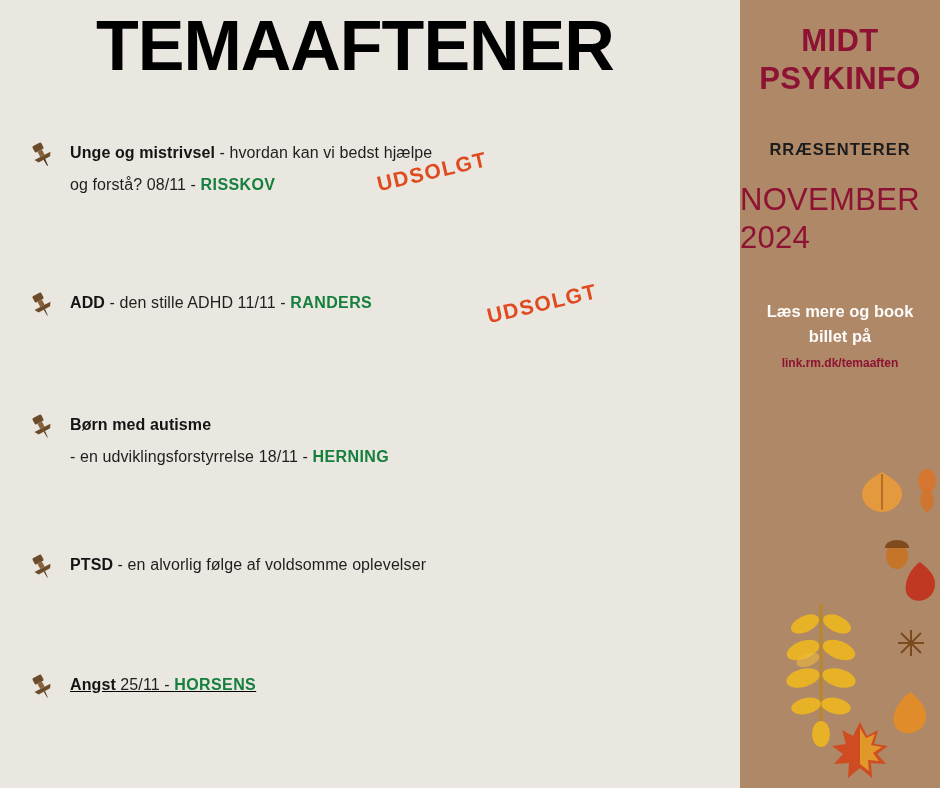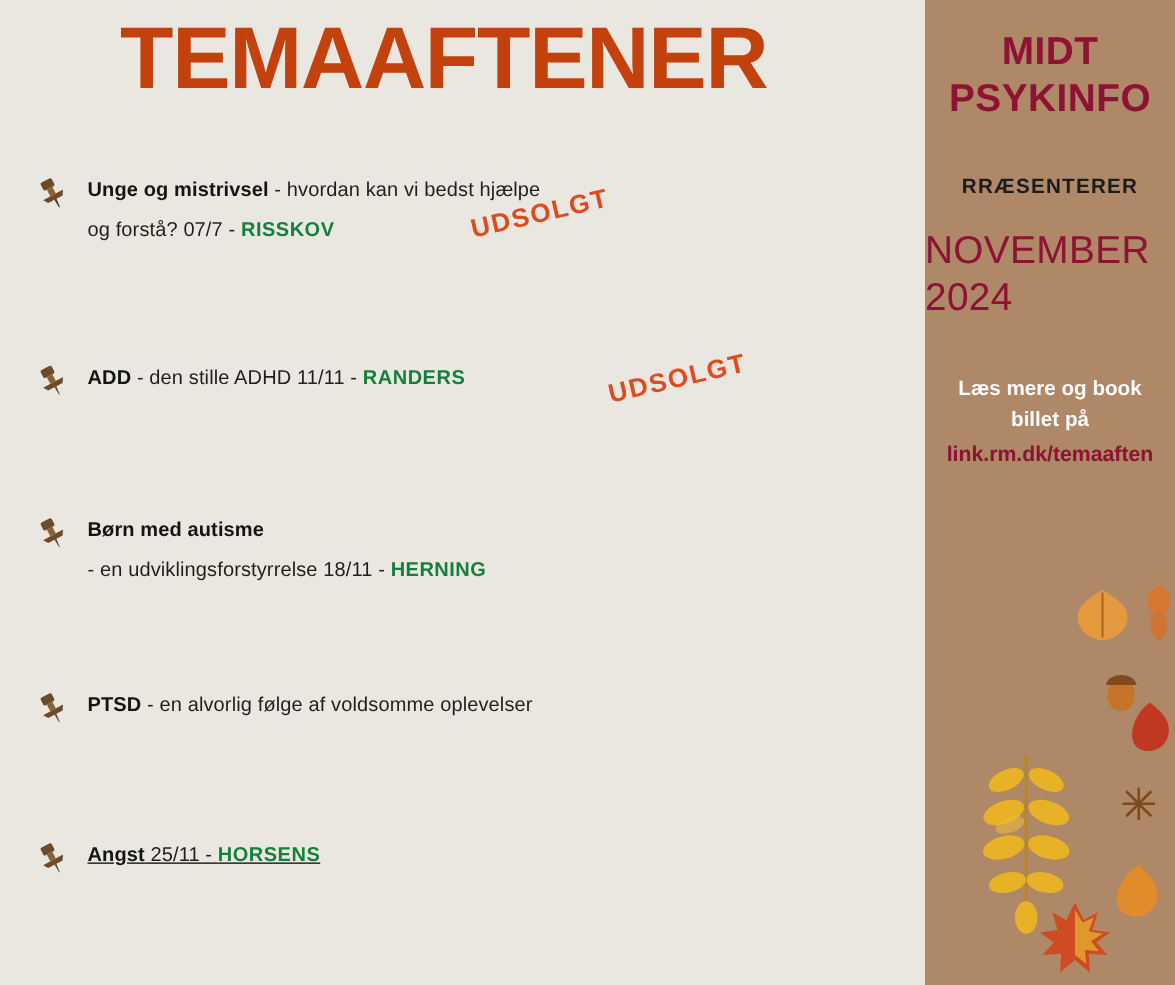--- a/index.html
+++ b/index.html
@@ -28,21 +28,21 @@
     box-sizing: border-box;
     padding: 0;
   }
   .main-title {
     position: absolute;
     left: 96px;
     top: 6px;
     font-size: 70px;
     font-weight: bold;
     letter-spacing: -1px;
-    color: #c2410c;
+    color: #000000;
     font-family: "Liberation Sans", sans-serif;
   }
   .events {
     position: absolute;
     top: 138px;
     left: 0;
     width: 740px;
   }
   .event {
     position: relative;
@@ -135,21 +135,21 @@
     color: #fdfcfb;
     font-size: 16.5px;
     font-weight: bold;
     line-height: 25px;
     padding: 0 8px;
   }
   .booking .url {
     color: #8d1233;
     display: block;
     margin-top: 2px;
-    font-size: 17px;
+    font-size: 12px;
   }
   .leaf {
     position: absolute;
   }
 </style>
 </head>
 <body>
 
 <div class="poster">
 
@@ -168,21 +168,21 @@
               <path d="M5 14 h18 l-2.5 4 h-13 Z" fill="#6b4b2a"></path>
               <path d="M13.2 18 h1.6 l-0.6 7 h-0.5 Z" fill="#4a3venom"></path>
               <path d="M13.2 18 h1.6 l-0.6 7 h-0.5 Z" fill="#5a3f22"></path>
             </g>
           </svg>
         </span>
         <div class="line">
           <span class="bold">Unge og mistrivsel</span><span> - hvordan kan vi bedst hjælpe</span>
         </div>
         <div class="line second">
-          <span>og forstå? 07/7 - </span><span class="place">RISSKOV</span>
+          <span>og forstå? 08/11 - </span><span class="place">RISSKOV</span>
         </div>
         <div class="sold-out so-0">UDSOLGT</div>
       </div>
 
       <div class="event event-ev1">
         <span class="pin">
           <svg width="28" height="26" viewBox="0 0 28 26">
             <g transform="rotate(-28 14 13)">
               <rect x="9" y="1" width="10" height="7" rx="1.5" fill="#6b4b2a"></rect>
               <rect x="11.5" y="8" width="5" height="6" fill="#8a6238"></rect>

